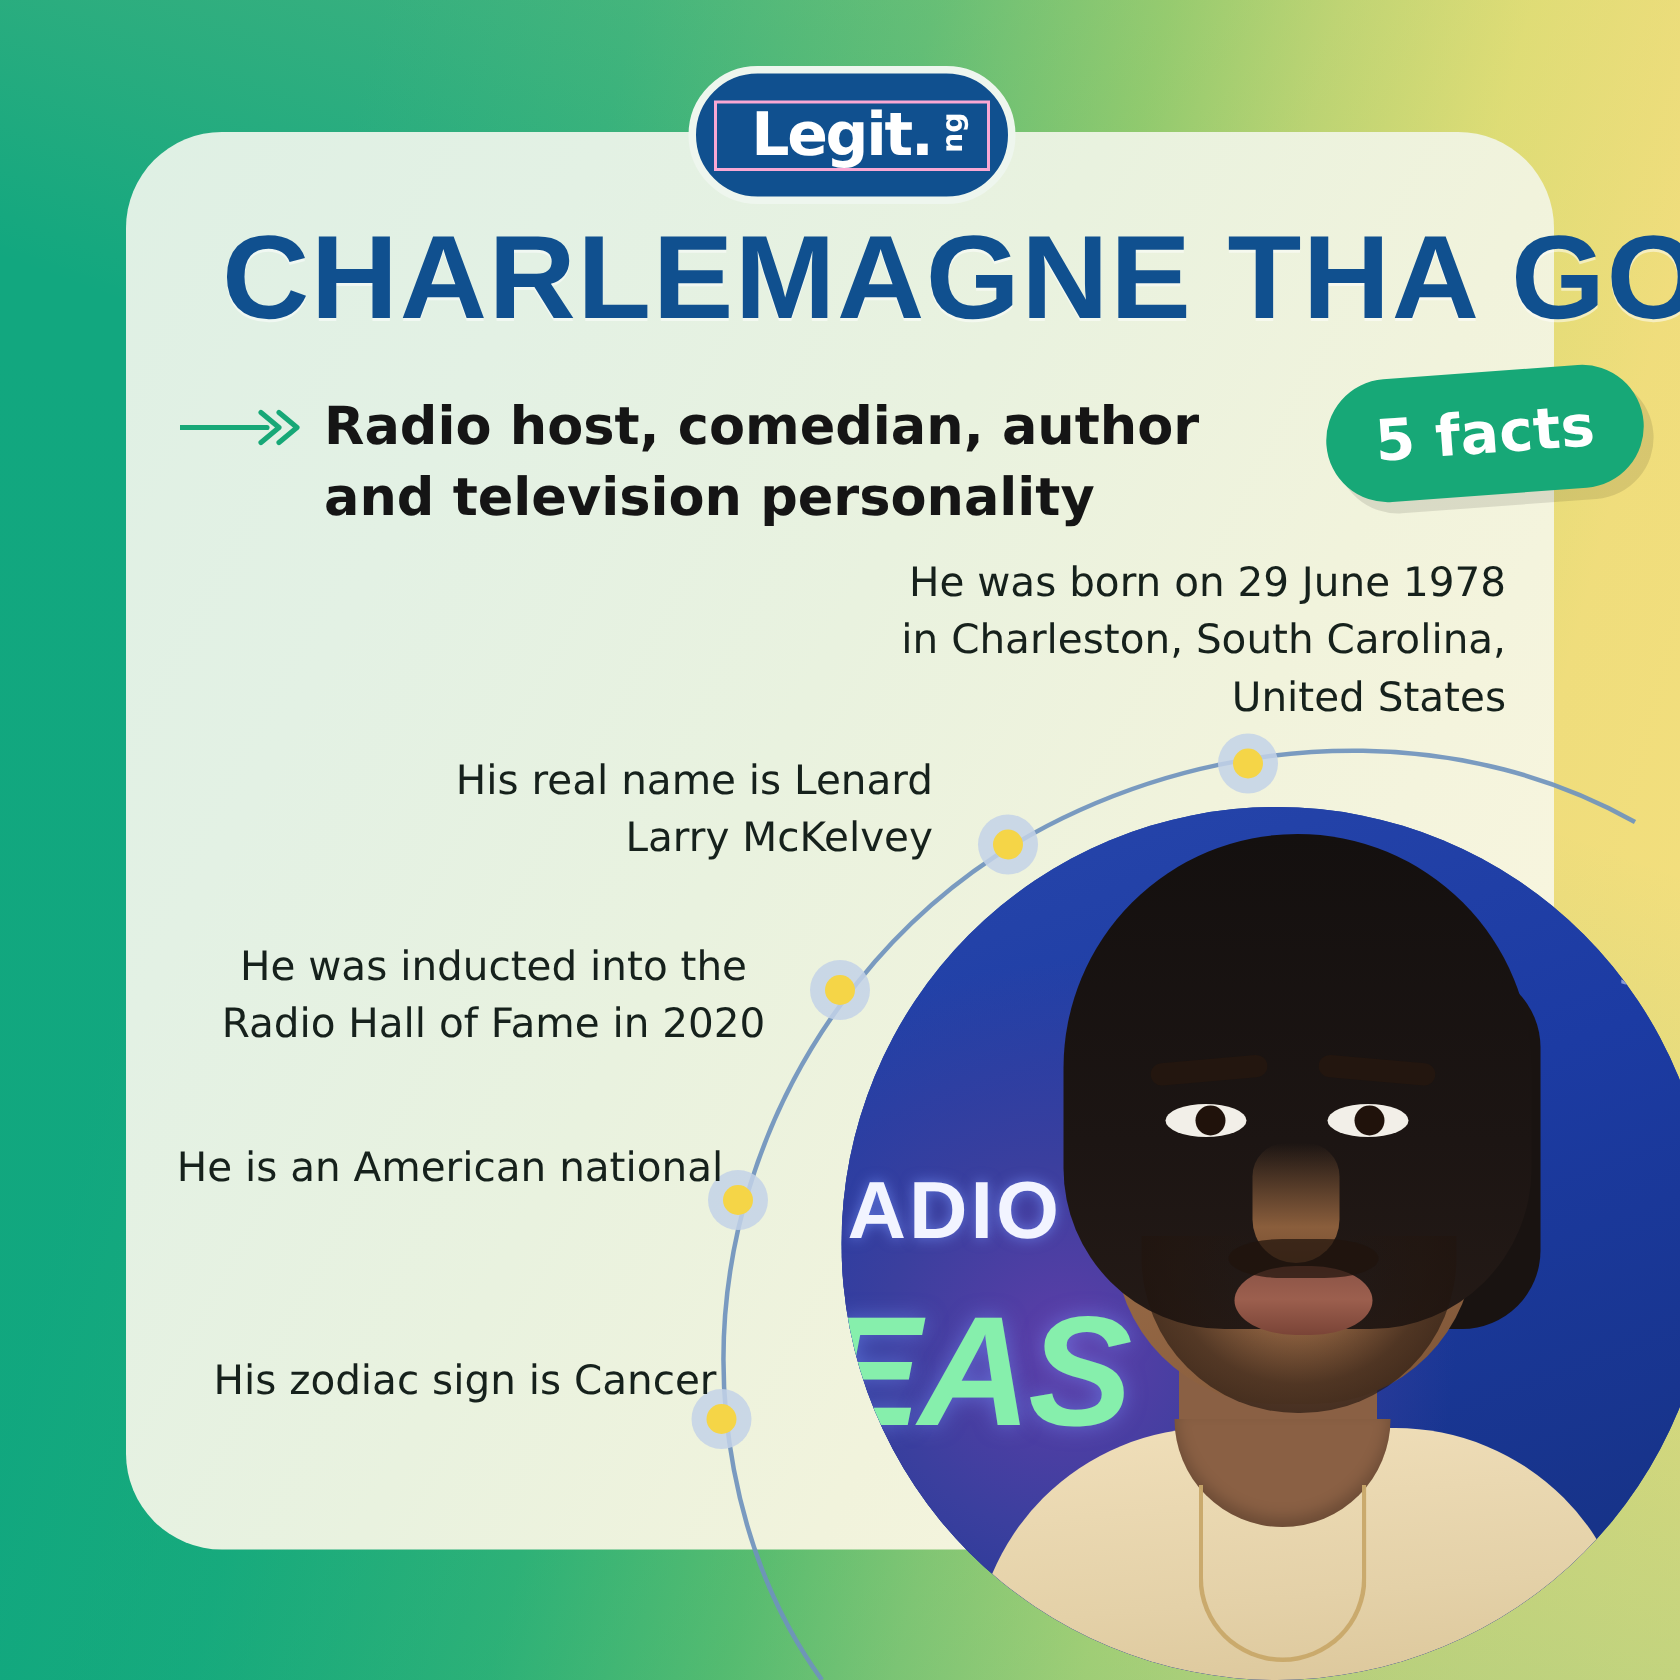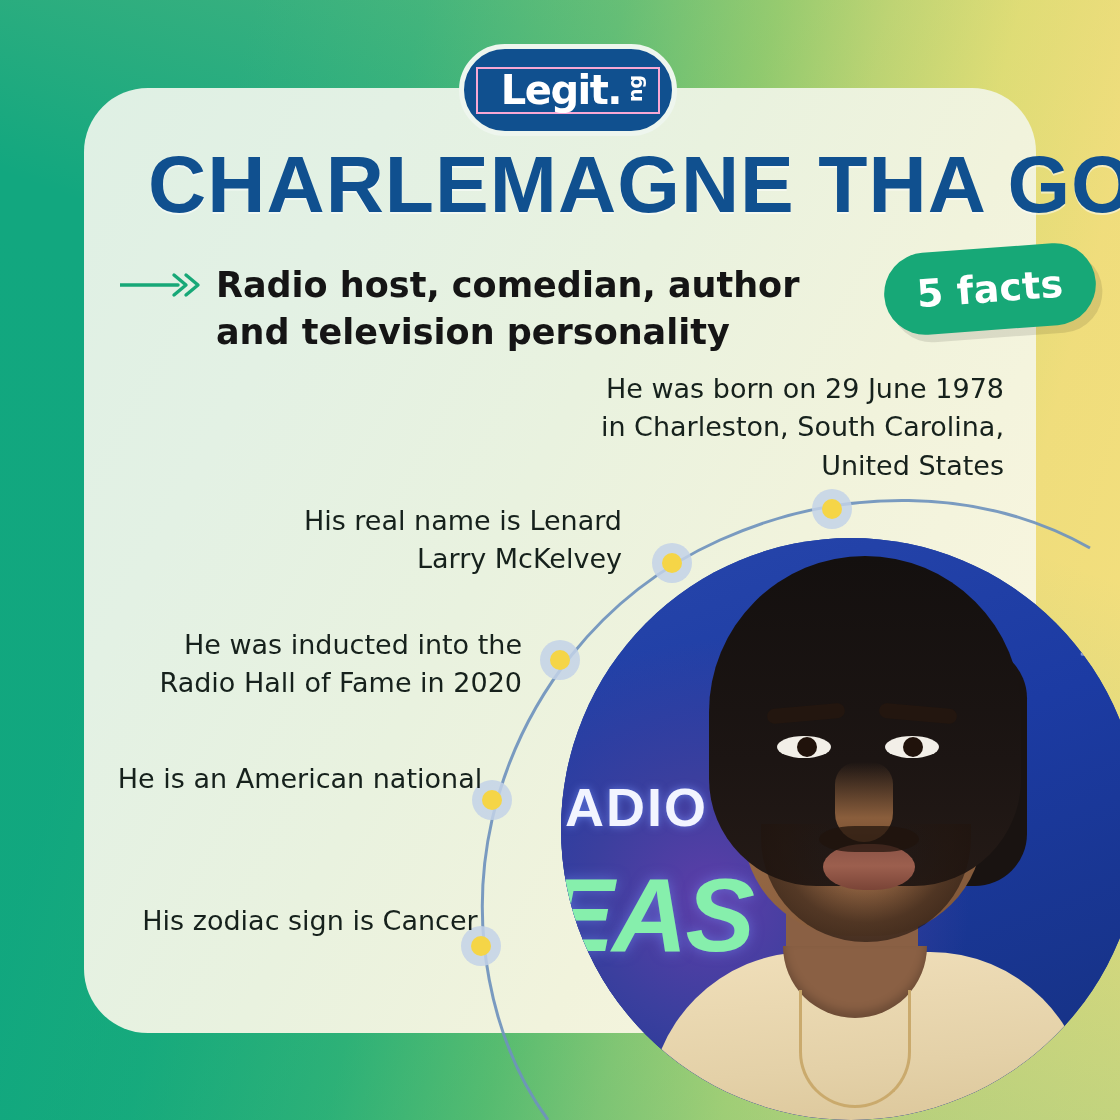--- a/index.html
+++ b/index.html
@@ -346,21 +346,21 @@
   .text-fact {
     position: absolute;
     color: #16211c;
     font-family: "DejaVu Sans", sans-serif;
     font-size: 27px;
     line-height: 1.42;
     z-index: 4;
   }
   .f1 { left: 600px; top: 370px; width: 404px; text-align: right; }
   .f2 { left: 236px; top: 502px; width: 386px; text-align: right; }
-  .f3 { left: 112px; top: 626px; width: 410px; text-align: right; }
+  .f3 { left: 124px; top: 626px; width: 410px; text-align: center; }
   .f4 { left: 112px; top: 760px; width: 376px; text-align: center; }
   .f5 { left: 122px; top: 902px; width: 376px; text-align: center; }
 </style>
 </head>
 <body>
 
 <div id="poster">
 
   <div class="card"></div>
 

